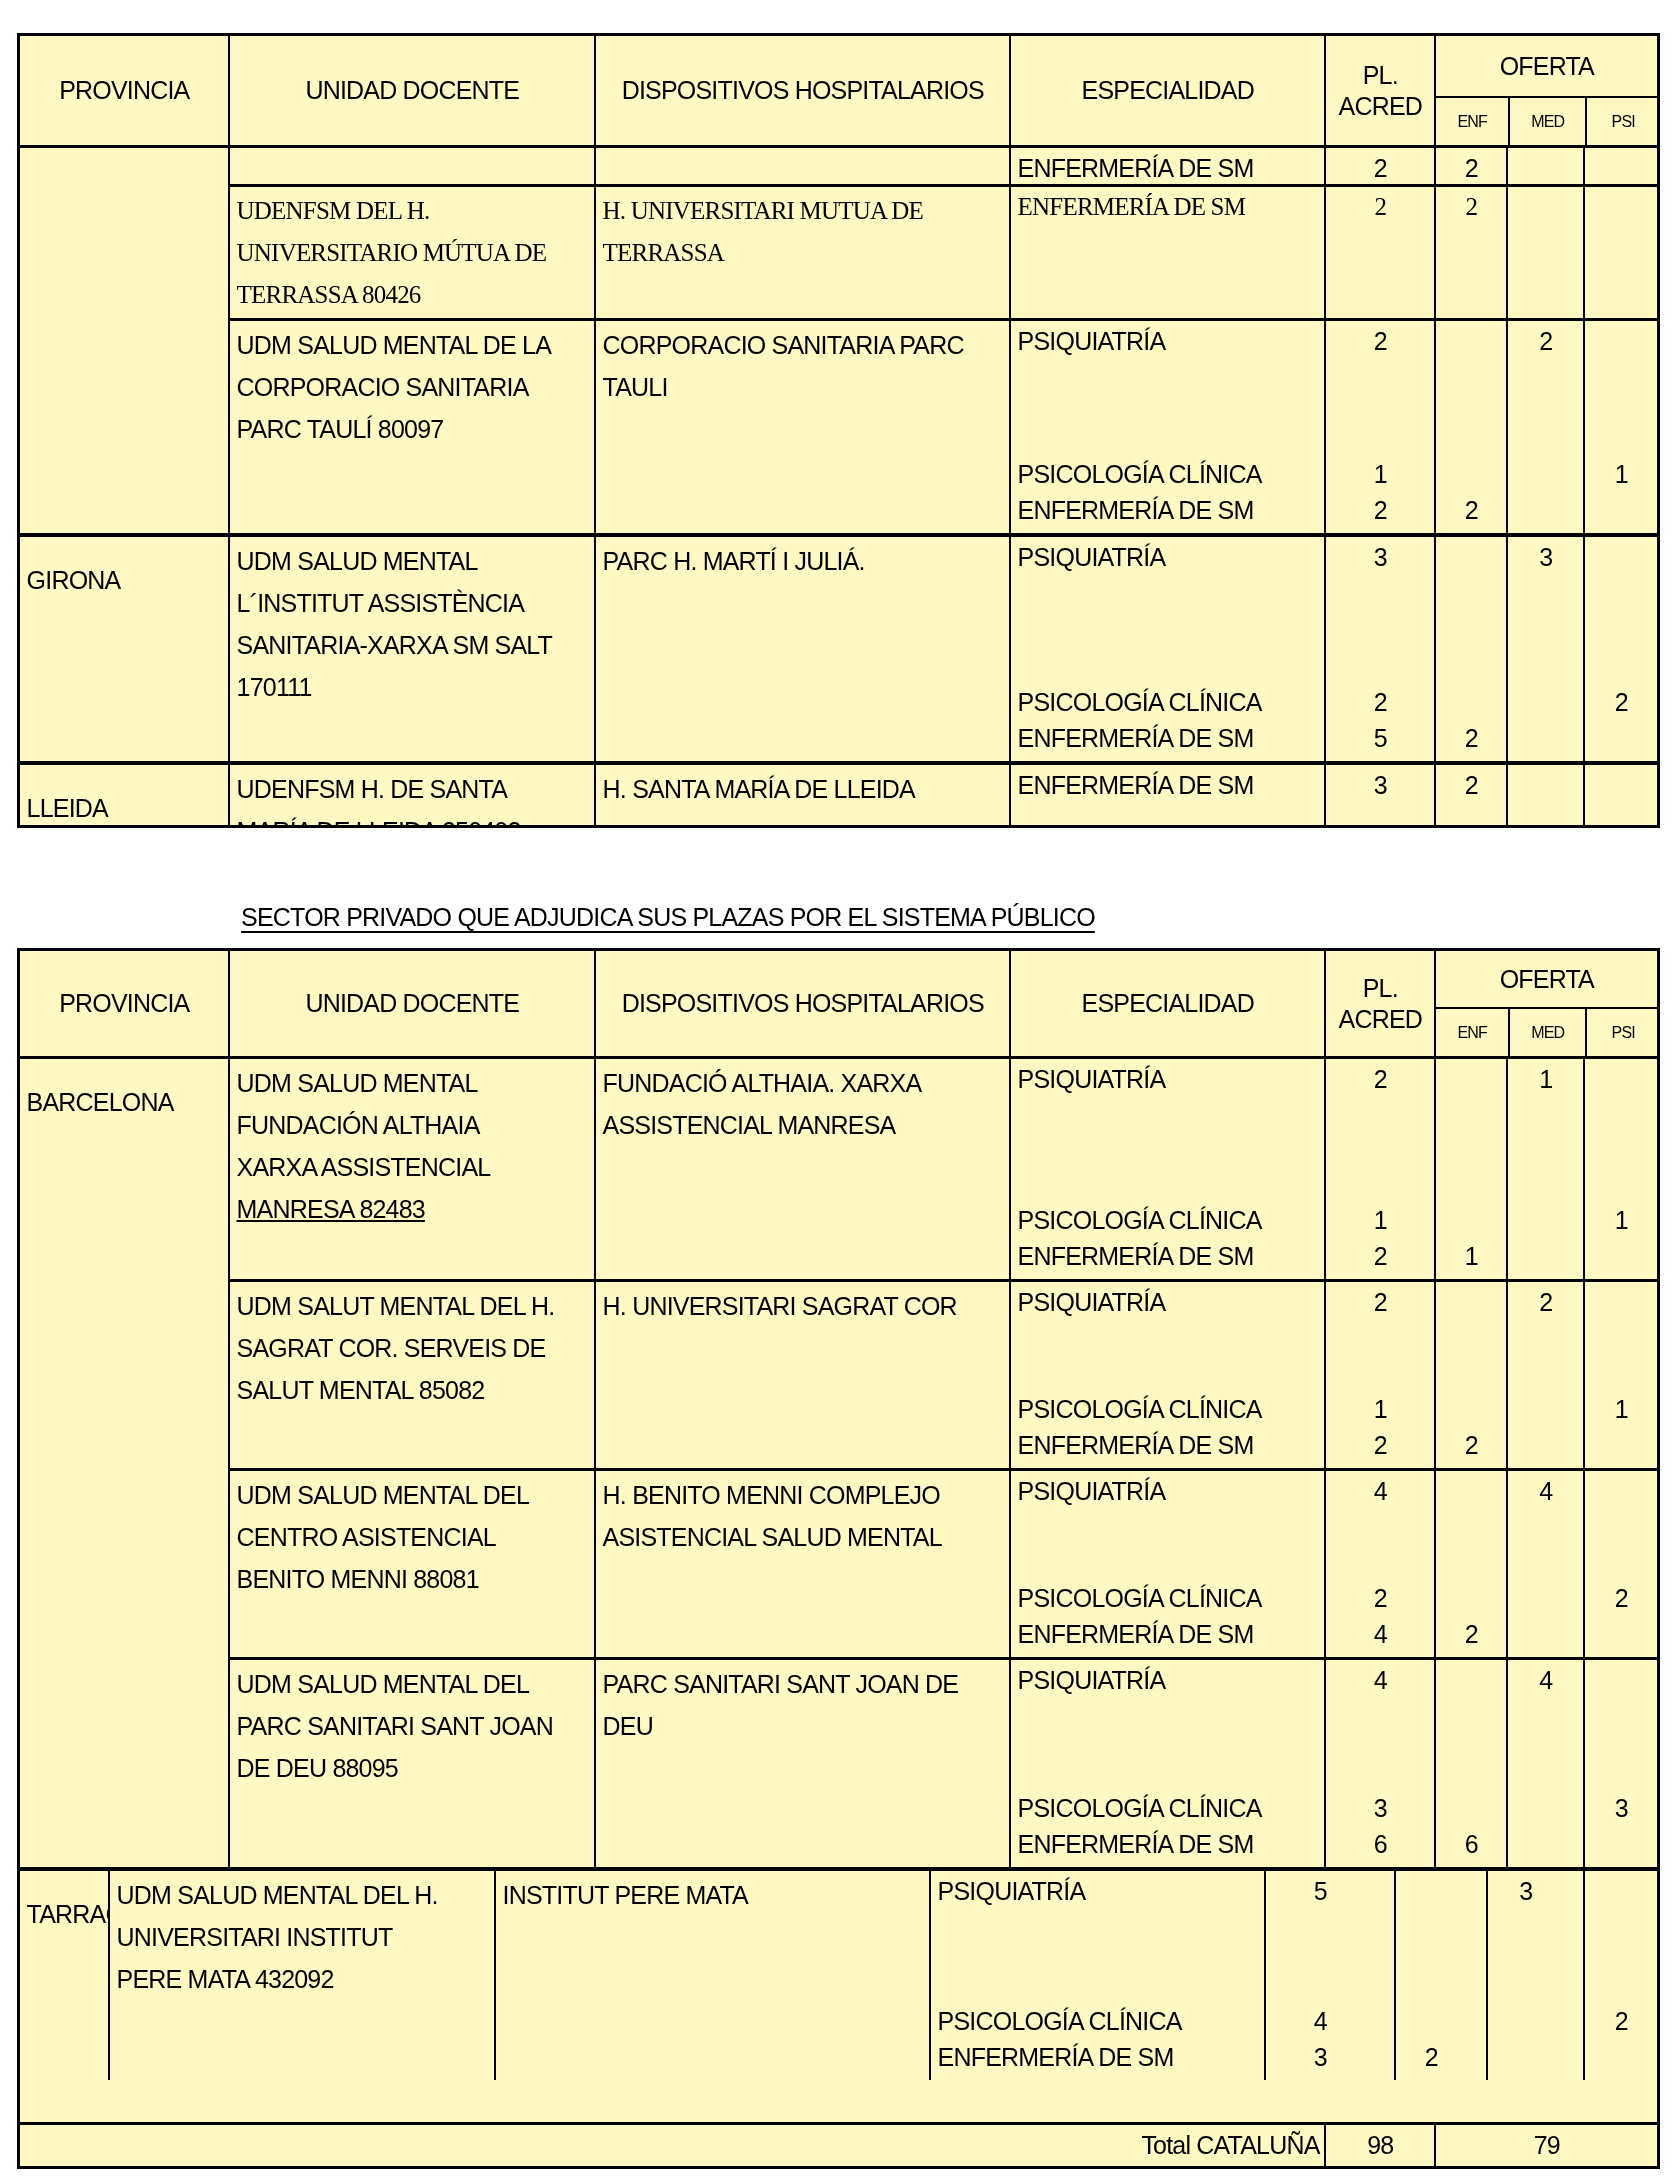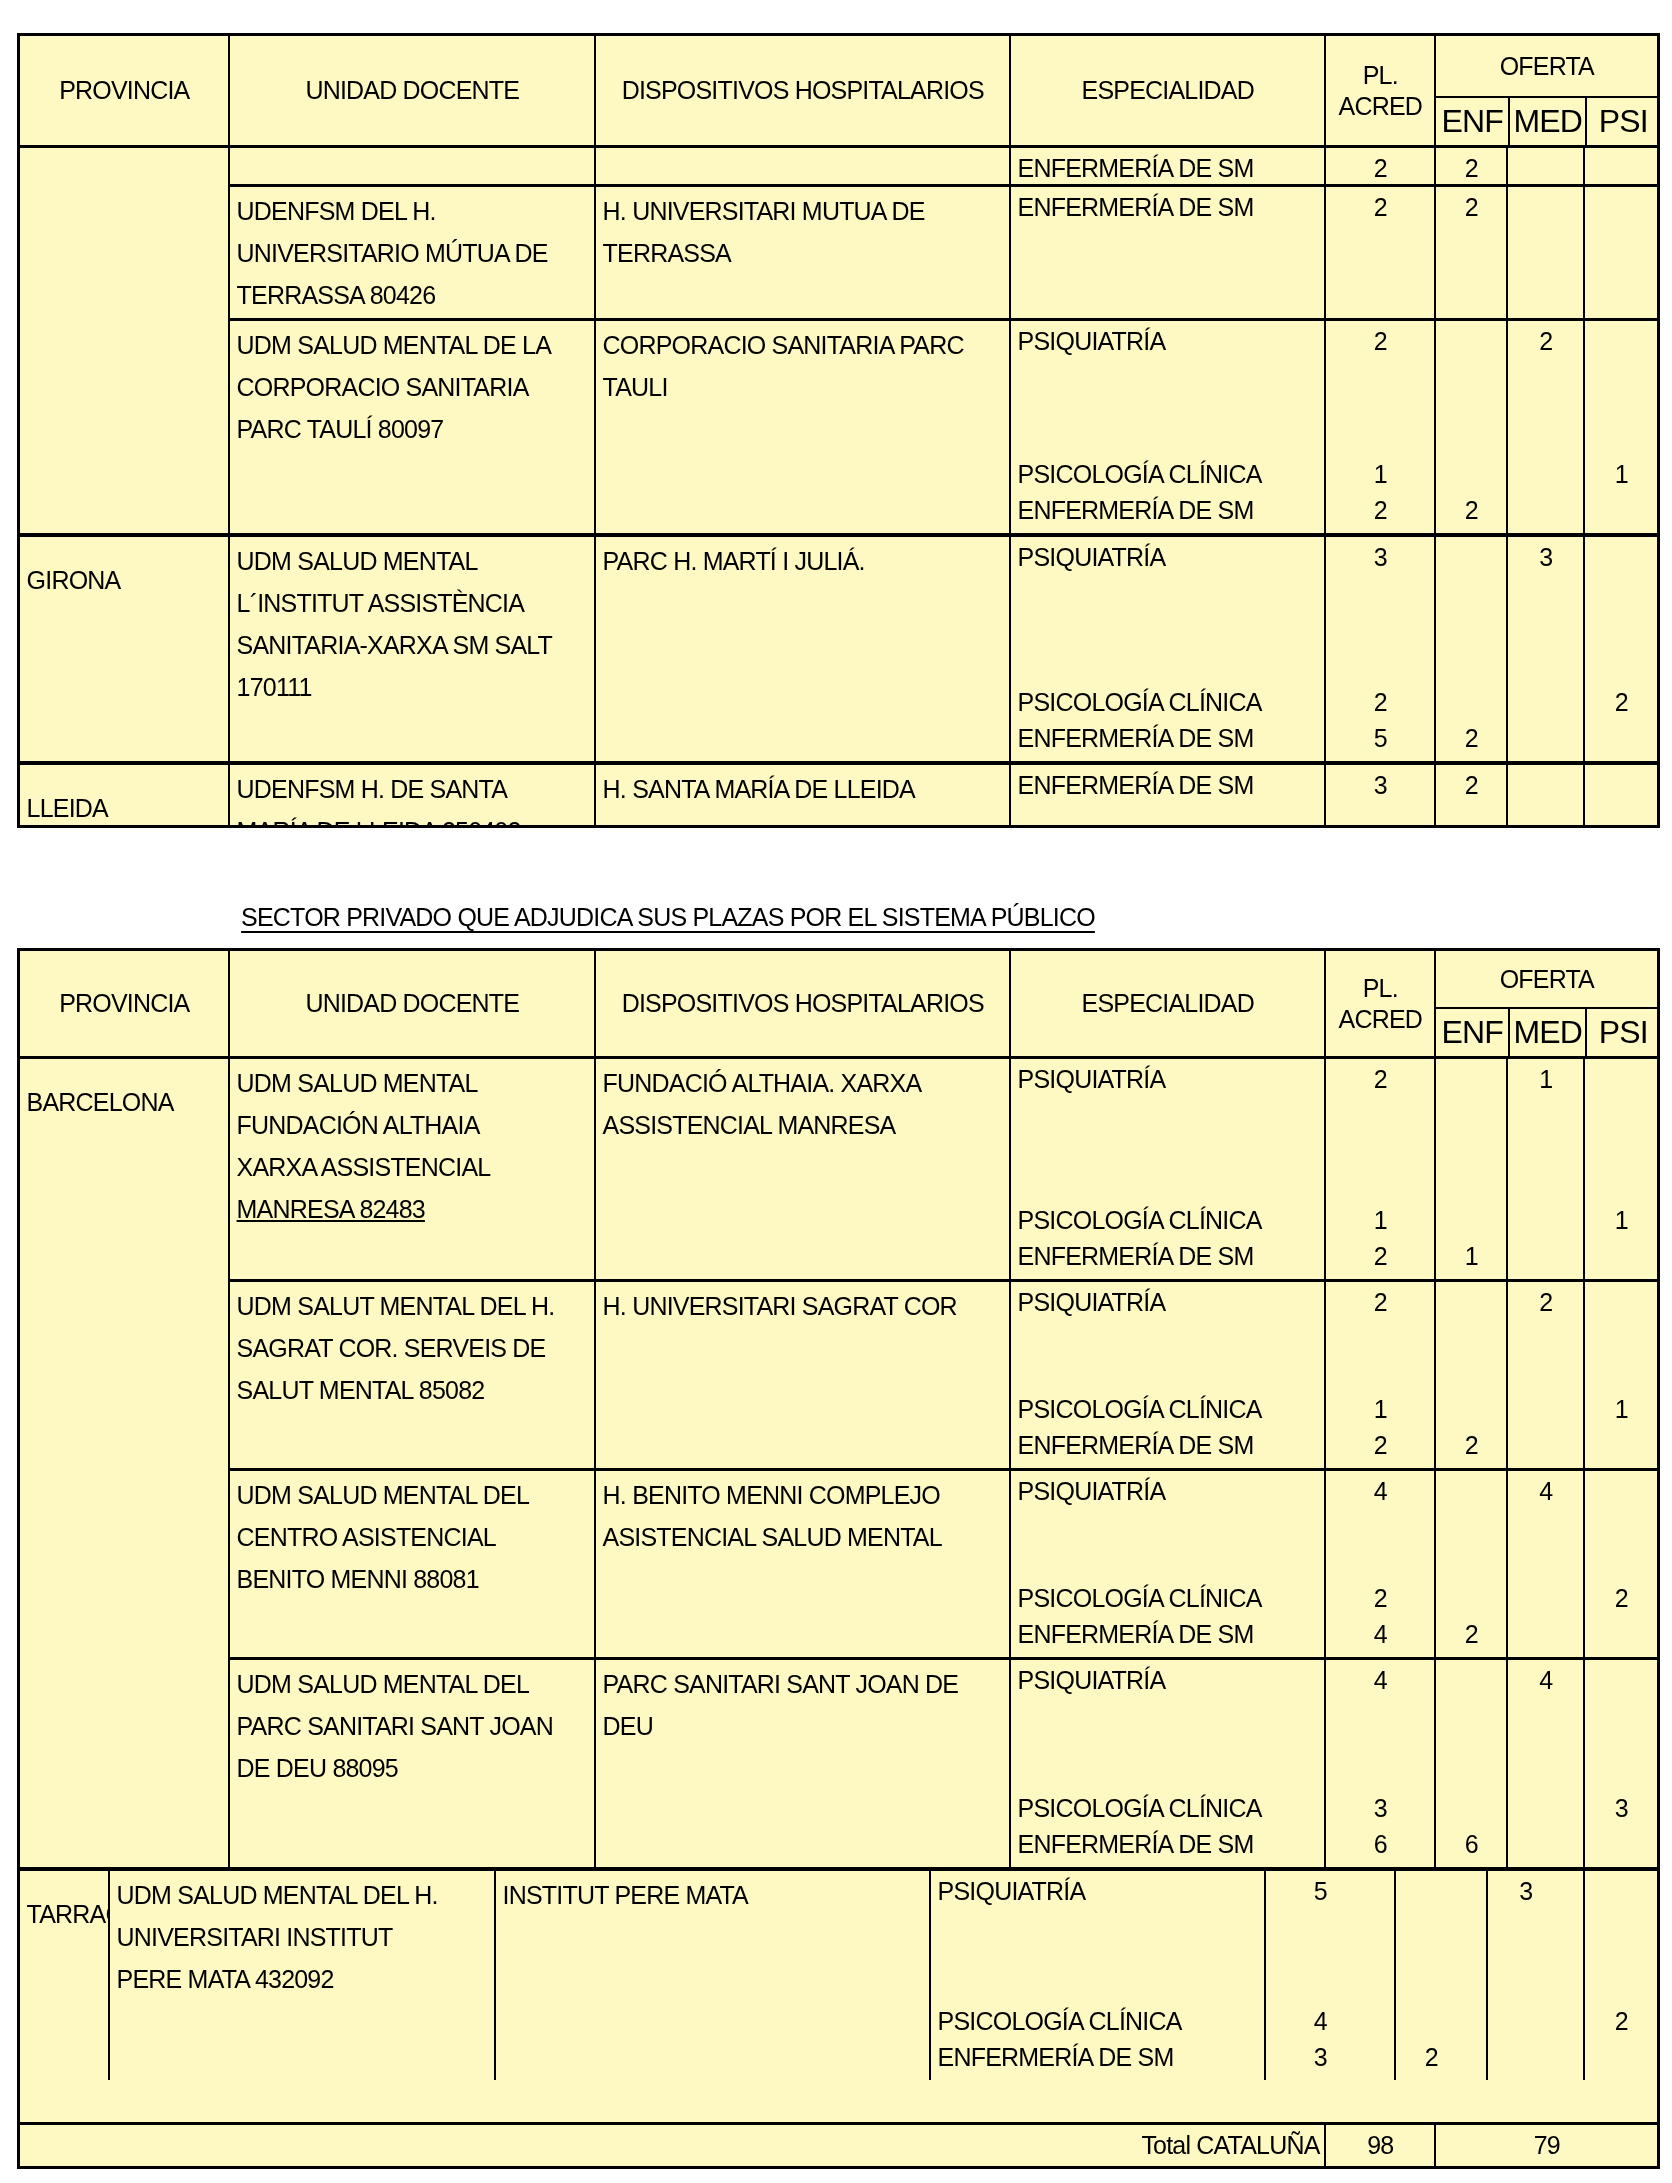--- a/index.html
+++ b/index.html
@@ -16,21 +16,21 @@
   
   .hdr{display:grid;grid-template-columns:208px 366px 415px 315px 110px 223px;border-bottom:3.9px solid #000;}
   #t1 .hdr{height:109px;}
   #t2 .hdr{height:105px;}
   .hcell{display:flex;align-items:center;justify-content:center;text-align:center;font-size:25px;}
   .hcell.bl{border-left:2.4px solid #000;}
   .plcell{flex-direction:column;line-height:31px;}
   .hgroup{border-left:2.4px solid #000;display:flex;flex-direction:column;}
   .oferta-top{flex:1;display:flex;align-items:center;justify-content:center;font-size:25px;}
   .oferta-sub{height:47px;border-top:2.4px solid #000;display:grid;grid-template-columns:72px 77px 74px;}
-  .oferta-sub .hcell{font-size:32px;}
+  .oferta-sub .hcell{font-size:16px;}
   
   .group{display:flex;}
   .group + .group{border-top:4.7px solid #000;}
   .gprov{width:208px;font-size:25px;padding:4.7px 0 0 6.3px;box-sizing:border-box;overflow:hidden;margin-top:24px;}
   .grows{flex:1;}
   .row{display:grid;grid-template-columns:366px 415px 315px 110px 72px 77px 74px;overflow:hidden;}
   .row + .row{border-top:3.1px solid #000;}
   .cell{border-left:2.4px solid #000;box-sizing:border-box;overflow:hidden;}
   .namecell{padding:3.1px 3.1px 0 6.3px;}
   .nline{font-size:25px;line-height:42px;white-space:nowrap;}
@@ -87,21 +87,21 @@
             <div class="cell speccell num">
               <div class="sline">2</div>
             </div>
             <div class="cell speccell num">
               <div class="sline"></div>
             </div>
             <div class="cell speccell num">
               <div class="sline"></div>
             </div>
           </div>
-          <div class="row" style="height: 131px;">
+          <div class="row" style="height: 131px; font-family: Liberation Serif, serif;">
             <div class="cell namecell">
               <div class="nline">UDENFSM DEL H.</div>
               <div class="nline">UNIVERSITARIO MÚTUA DE</div>
               <div class="nline">TERRASSA 80426</div>
             </div>
             <div class="cell namecell">
               <div class="nline">H. UNIVERSITARI MUTUA DE</div>
               <div class="nline">TERRASSA</div>
             </div>
             <div class="cell speccell esp">

